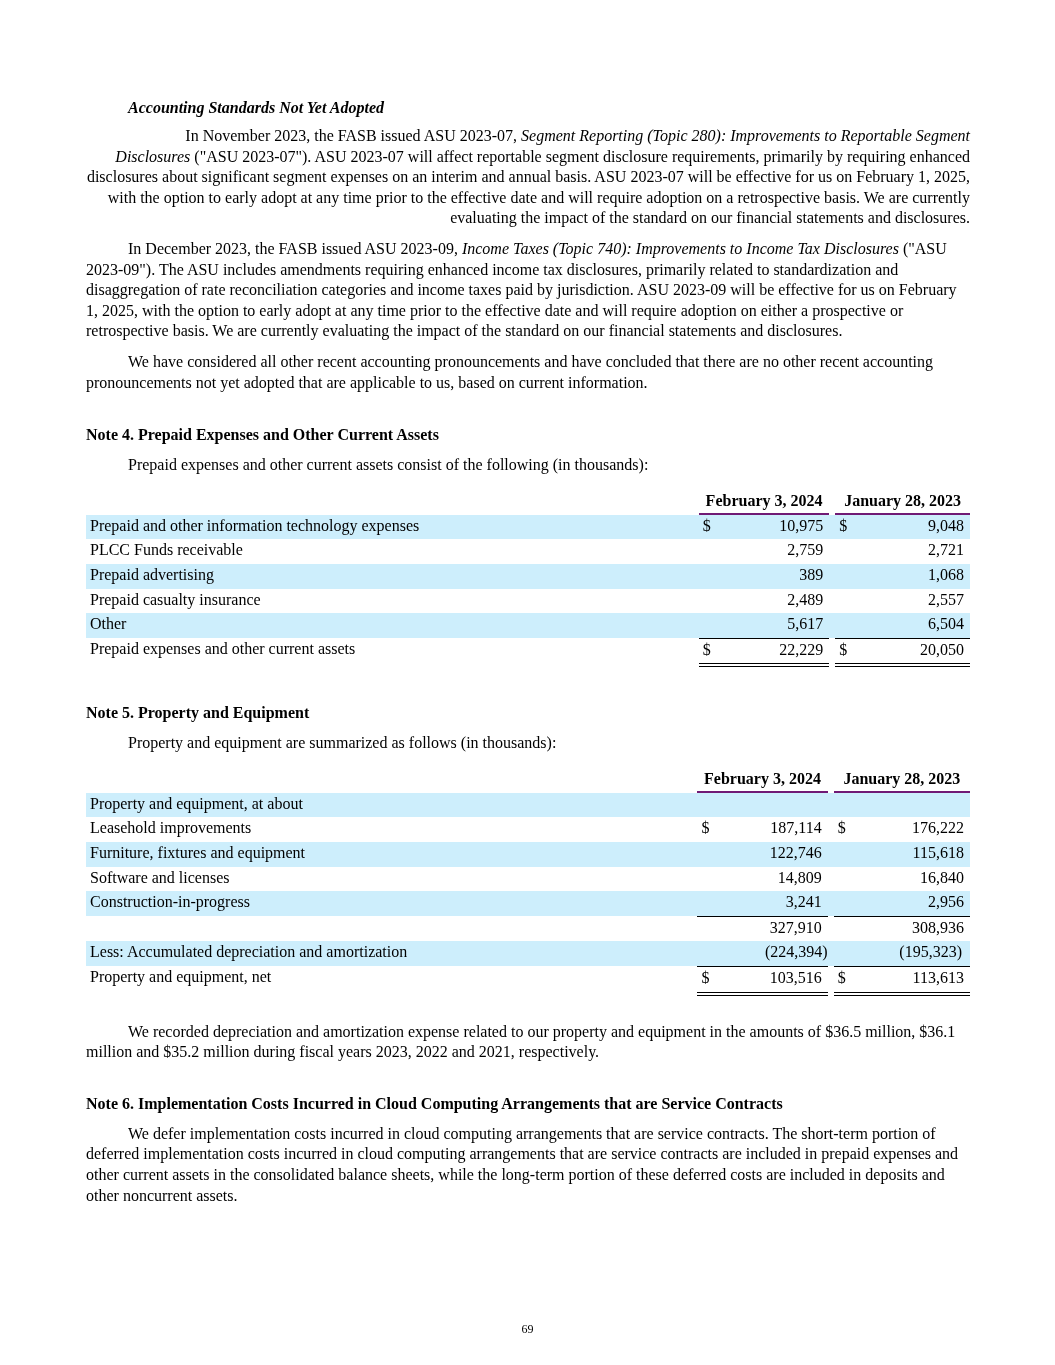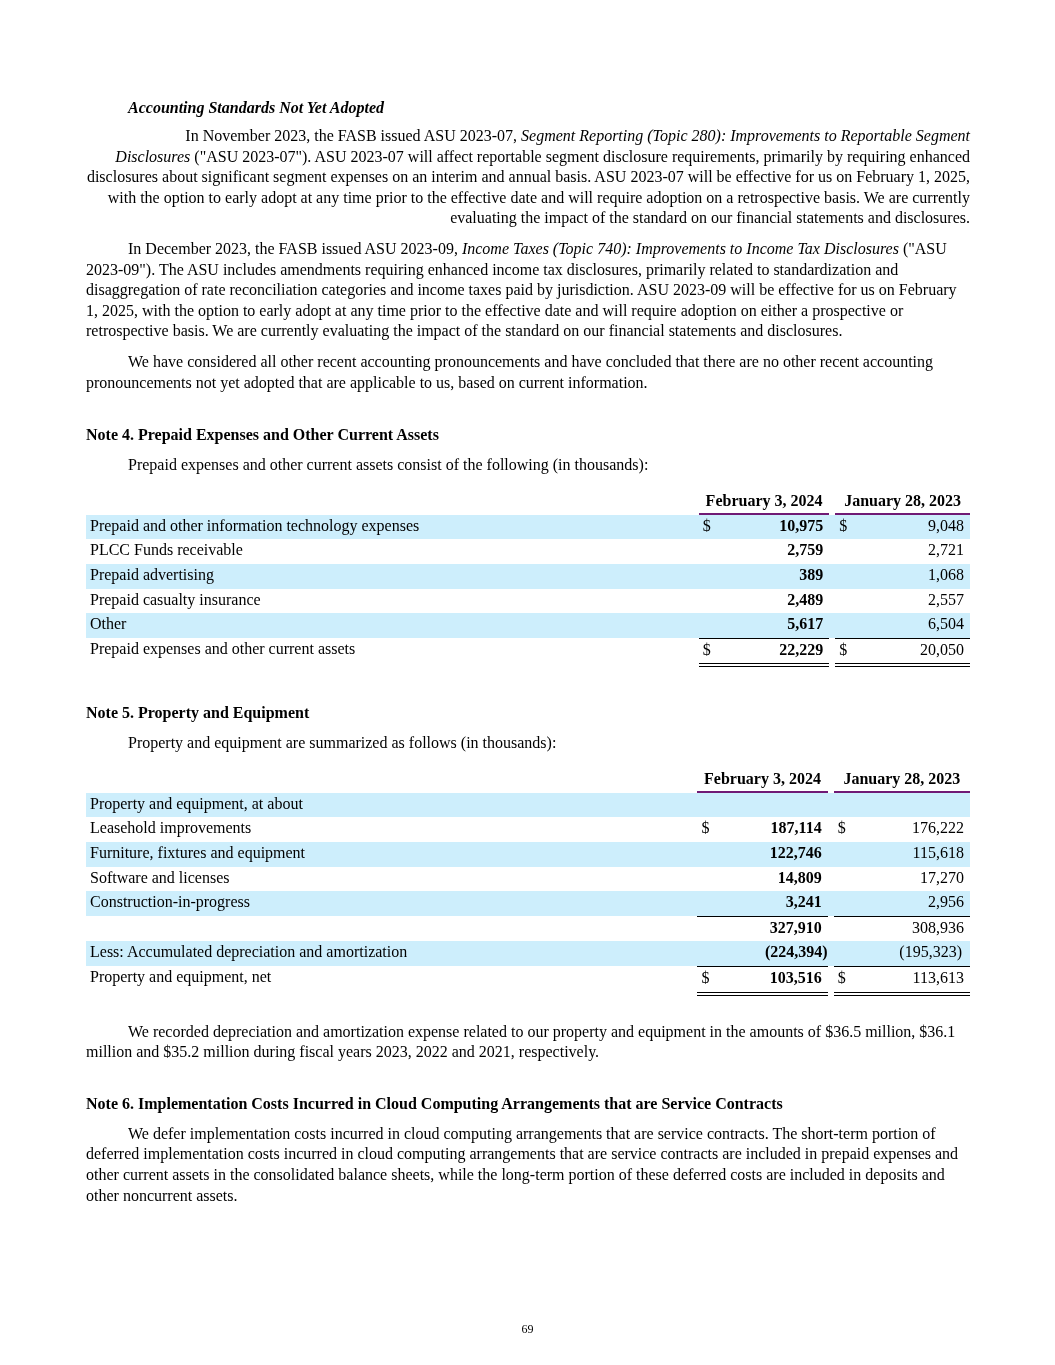--- a/index.html
+++ b/index.html
@@ -15,21 +15,21 @@
   .note-title { font-weight: bold; line-height: 20px; }
   .gap6 { margin-top: 6px; text-align: right; }
   .gap10 { margin-top: 10px; }
   i { font-style: italic; }
 
   table.fin { border-collapse: separate; border-spacing: 0; width: 884px; }
   table.fin td { padding: 0; height: 24.6px; line-height: 22px; vertical-align: top; }
   table.fin td.label { padding-left: 4px; width: 606px; }
   table.fin td.dol { width: 14px; padding-left: 4px; }
   table.fin td.num { text-align: right; padding-right: 6px; }
-  table.fin td.c1num { width: 106px; font-weight: bold; }
+  table.fin td.c1num { width: 106px; }
   table.fin td.c2num { width: 110px; }
   table.fin td.sp { width: 6px; }
   table.fin tr.shade td.label, table.fin tr.shade td.dol, table.fin tr.shade td.num, table.fin tr.shade td.sp { background: #cdeefc; }
   table.fin th { font-weight: bold; text-align: center; padding: 0 0 1px 0; line-height: 22px; border-bottom: 2px solid #701a75; white-space: nowrap; }
   table.fin th.blank { border-bottom: none; }
   table.fin th.sp { border-bottom: none; width: 6px; }
   td.bt { border-top: 1.5px solid #000; }
   td.dbl { border-bottom: 4px double #000; }
   .page-num { position: absolute; top: 1322px; left: 0; width: 1055px; text-align: center; font-size: 12px; }
 </style>
@@ -142,21 +142,21 @@
       <td class="sp"></td>
       <td class="dol"></td>
       <td class="num c2num">115,618</td>
     </tr>
     <tr>
       <td class="label">Software and licenses</td>
       <td class="dol"></td>
       <td class="num c1num">14,809</td>
       <td class="sp"></td>
       <td class="dol"></td>
-      <td class="num c2num">17,270</td>
+      <td class="num c2num">16,840</td>
     </tr>
     <tr class="shade">
       <td class="label">Construction-in-progress</td>
       <td class="dol"></td>
       <td class="num c1num">3,241</td>
       <td class="sp"></td>
       <td class="dol"></td>
       <td class="num c2num">2,956</td>
     </tr>
     <tr>

